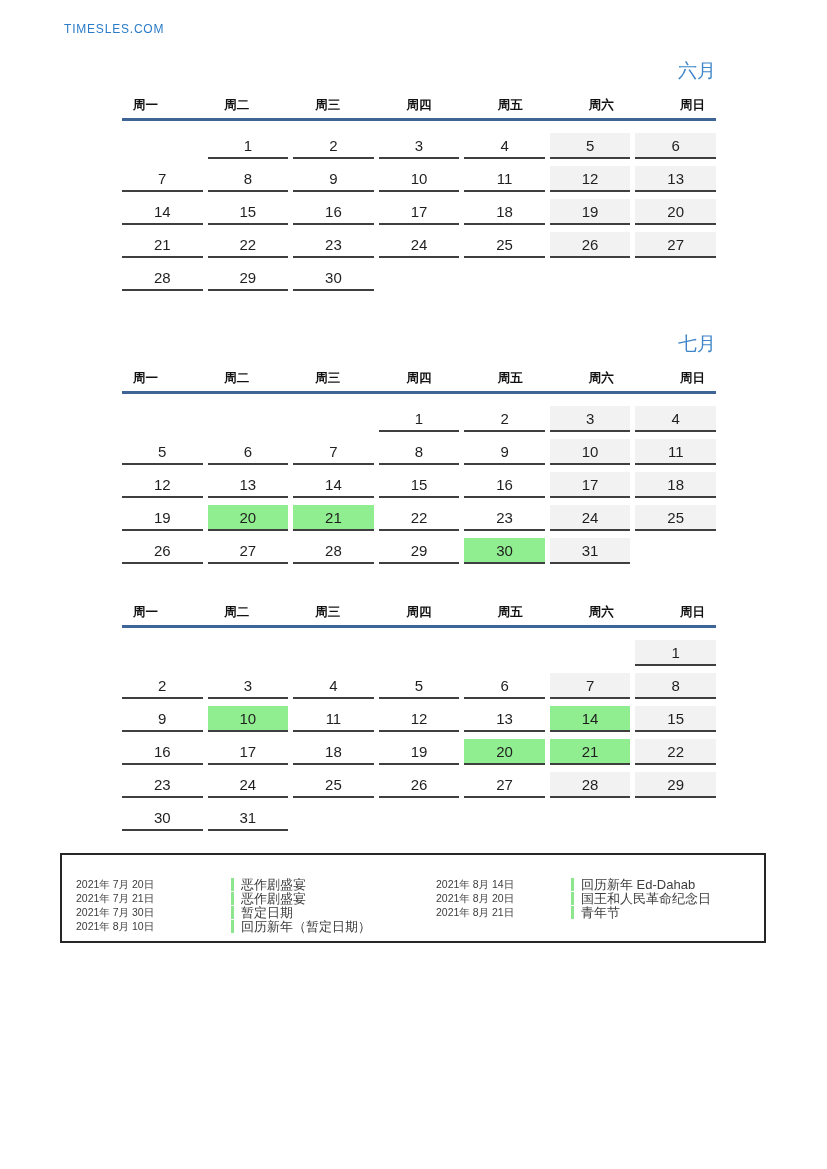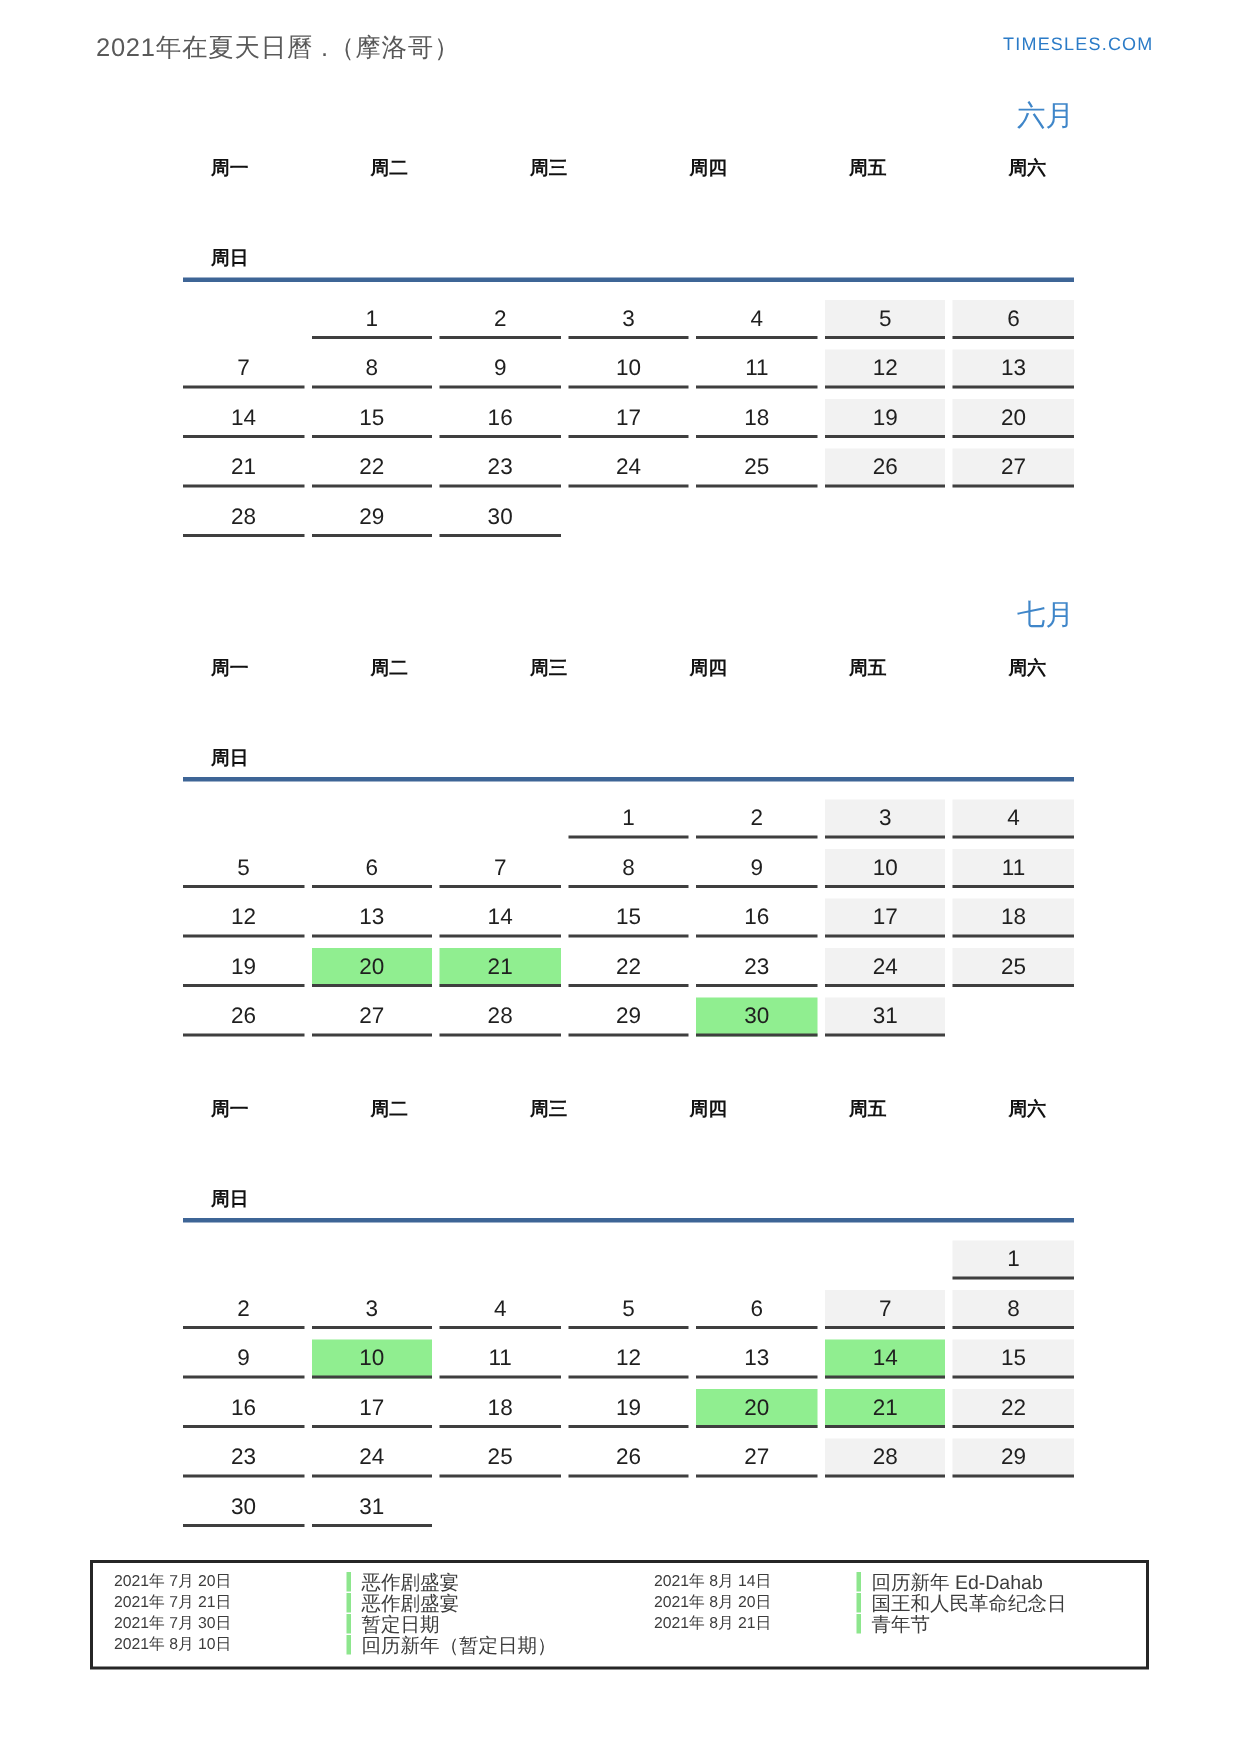--- a/index.html
+++ b/index.html
@@ -33,21 +33,21 @@
     letter-spacing:0.8px;text-decoration:none;margin-top:2px;
   }
   .calendars{width:594px;margin-left:122px;}
   .month{margin-top:22px;}
   .month + .month{margin-top:40px;}
   .mtitle{
     text-align:right;font-size:19px;color:var(--blue);
     line-height:26px;
   }
   .wrow{
-    display:grid;grid-template-columns:repeat(6,1fr);column-gap:5px;
+    display:grid;grid-template-columns:repeat(7,1fr);column-gap:5px;
     margin-top:13px;
     gap:44px;
   }
   .wday{
     text-align:center;font-size:12.5px;font-weight:600;color:#111;
     line-height:16px;
   }
   .rule{height:3px;background:var(--line);margin-top:5px;}
   .grid{
     display:grid;grid-template-columns:repeat(7,1fr);
@@ -56,39 +56,38 @@
   .cell{
     height:26px;display:flex;align-items:center;justify-content:center;
     font-size:15px;border-bottom:2px solid var(--cellborder);
   }
   .cell.empty{border-bottom:none;background:none;}
   .cell.weekend{background:var(--weekend);}
   .cell.holiday{background:var(--green);}
   .legend-box{
     width:706px;margin:22px 0 0 60px;
     border:2px solid #262626;
-    padding:6px 0 8px 14px;
+    padding:23px 0 8px 14px;
   }
   .legend-grid{
     display:grid;
     grid-template-columns:155px 205px 135px 1fr;
     row-gap:1px;
   }
   .lg-date{font-size:10.5px;color:#3c3c3c;line-height:13px;}
   .lg-name{
     font-size:13px;color:#3c3c3c;line-height:13px;
     border-left:3px solid var(--legendbar);padding-left:7px;
   }
   .lg-blank{border-left:none;}
 </style>
 </head>
 <body>
 
 <header class="page-header">
-  <div class="page-title">2021年在夏天日曆 .（摩洛哥）</div>
   <a class="logo">TIMESLES.COM</a>
 </header>
 
 <main class="calendars" id="calendars">
     <section class="month">
       <div class="mtitle">六月</div>
       <div class="wrow">
         <span class="wday">周一</span>
         <span class="wday">周二</span>
         <span class="wday">周三</span>

